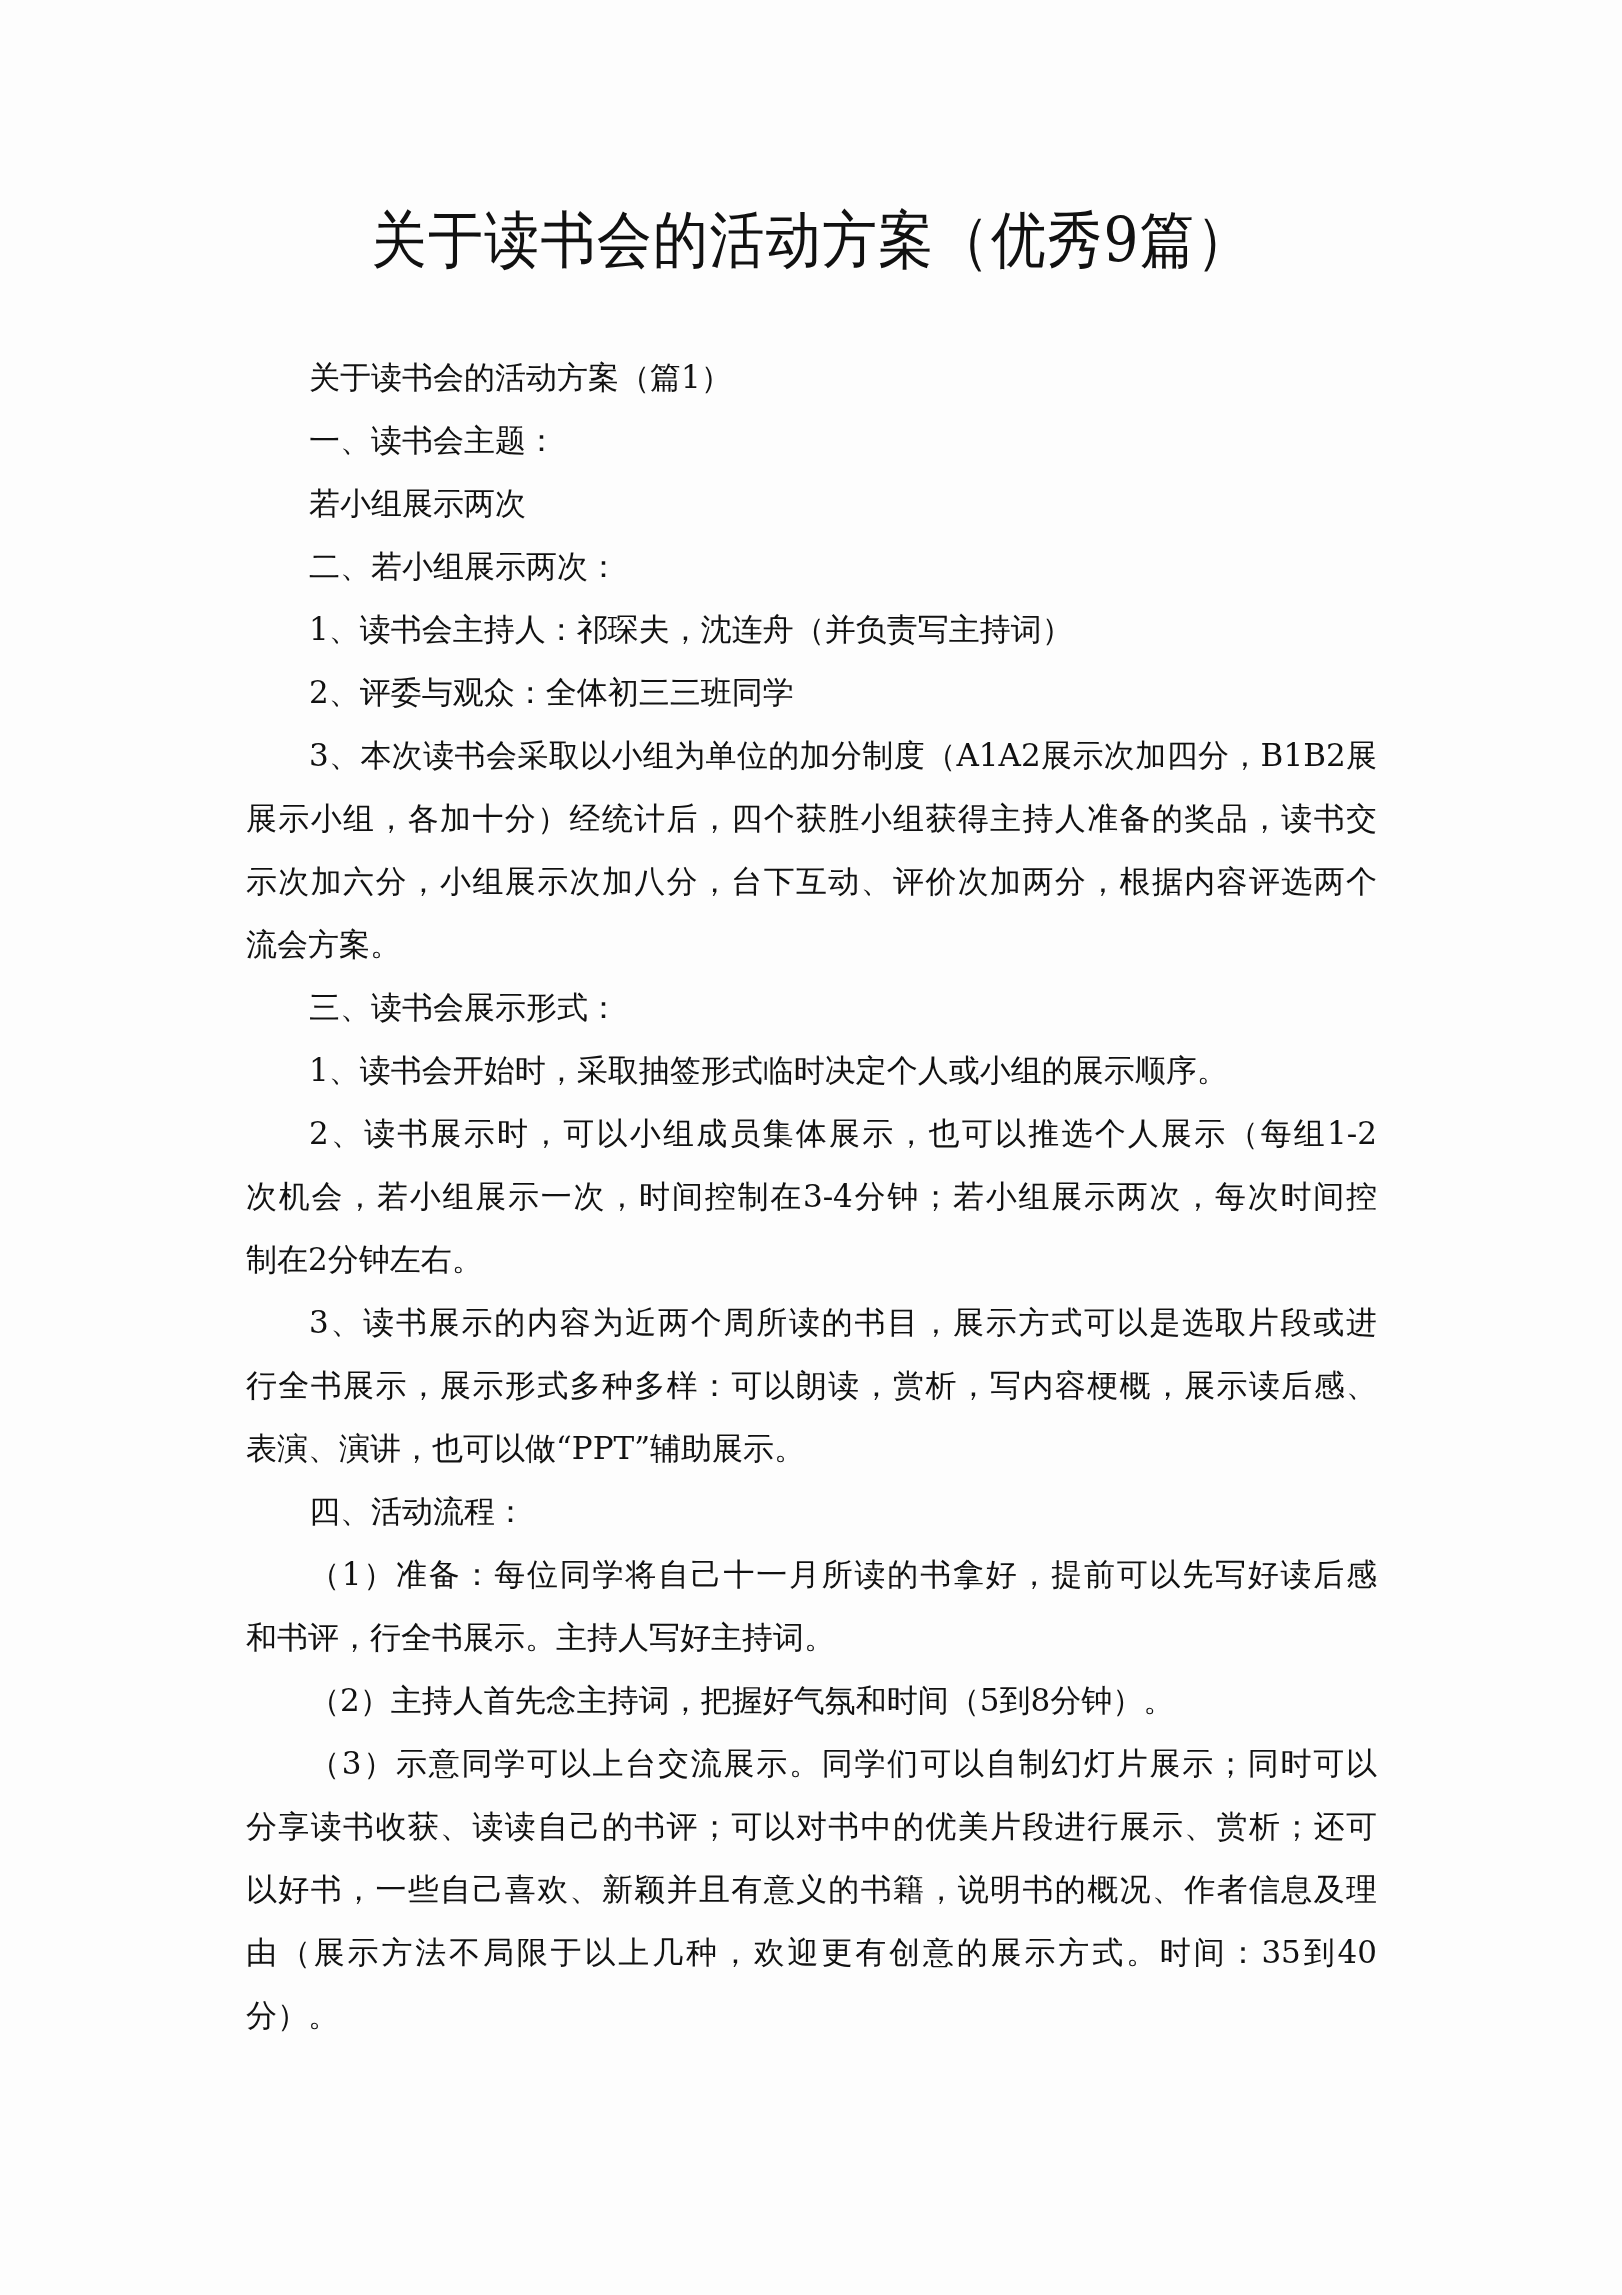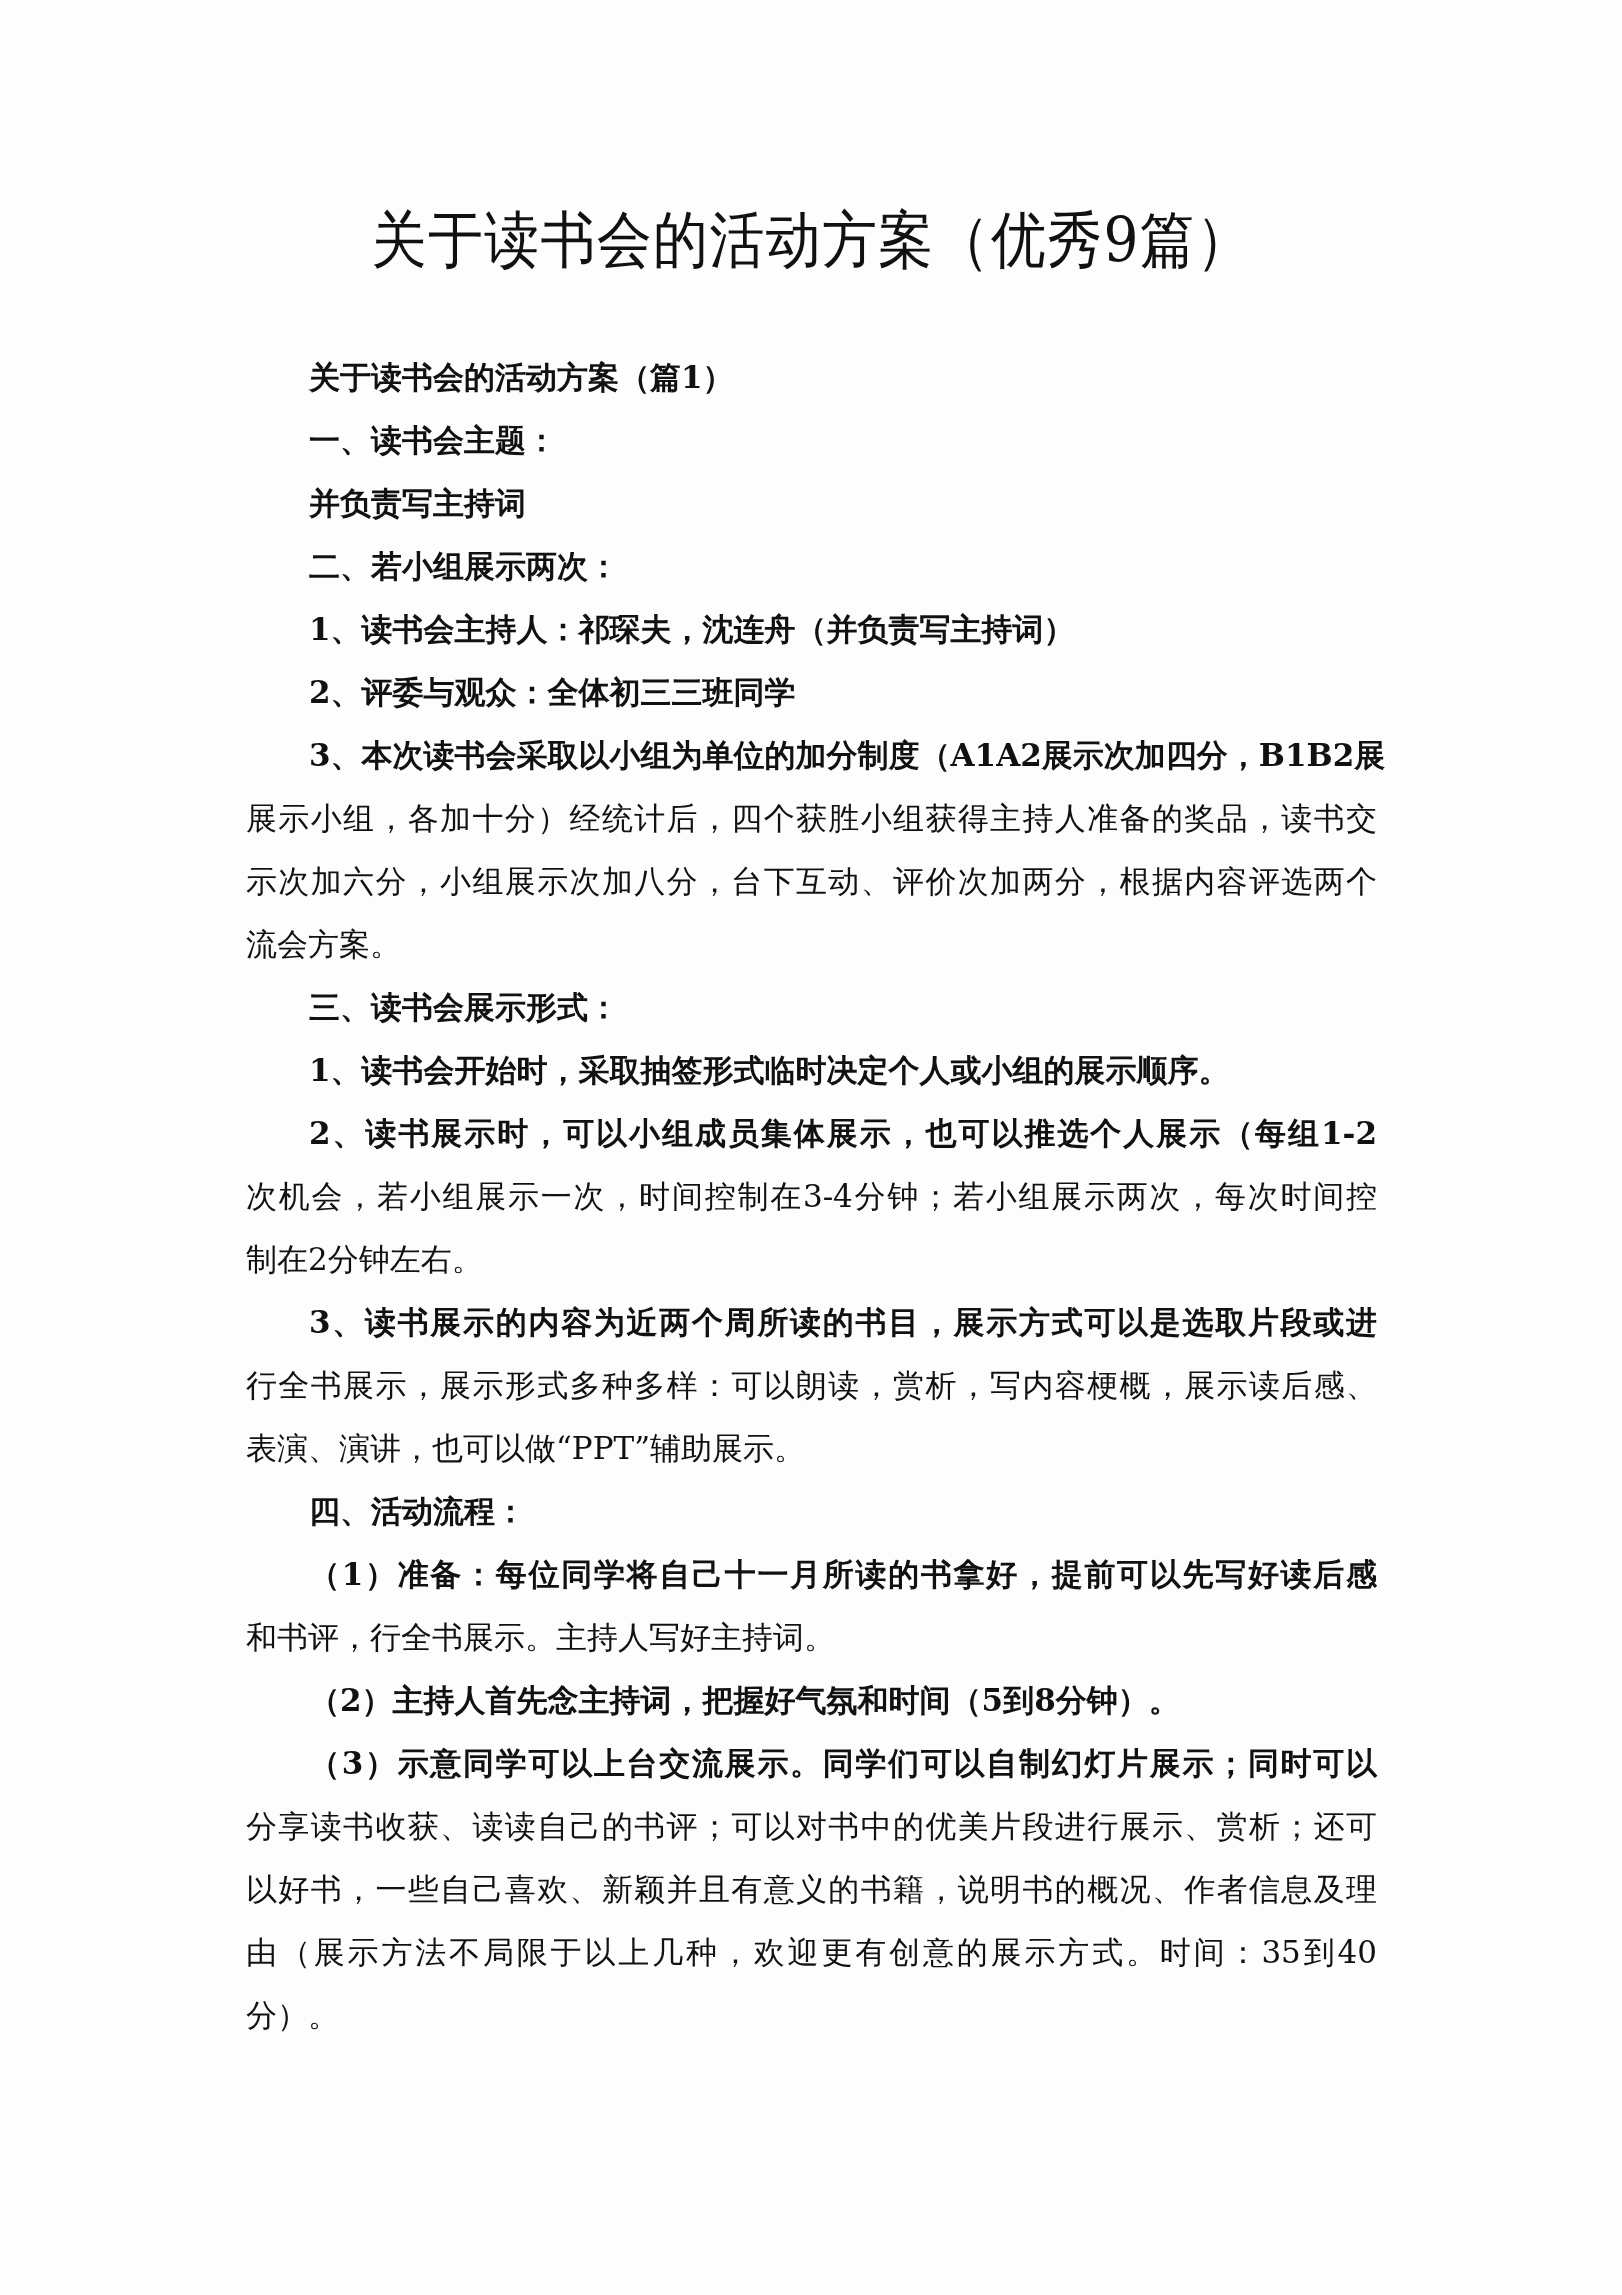--- a/index.html
+++ b/index.html
@@ -51,38 +51,37 @@
       display: block;
       white-space: nowrap;
       height: 63px;
     }
     .line.justify {
       text-align: justify;
       text-align-last: justify;
     }
     .line.first {
       padding-left: 63px;
-      font-weight: bold;
     }
   </style>
 </head>
 <body>
 
 <div class="page">
   <h1 class="doc-title">关于读书会的活动方案（优秀9篇）</h1>
 
   <div class="body">
     <div class="line first">关于读书会的活动方案（篇1）</div>
 
     <div>
       <div class="line first">一、读书会主题：</div>
     </div>
 
     <div>
-      <div class="line first">并负责写主持词</div>
+      <div class="line first">若小组展示两次</div>
     </div>
 
     <div>
       <div class="line first">二、若小组展示两次：</div>
     </div>
 
     <div>
       <div class="line first">1、读书会主持人：祁琛夫，沈连舟（并负责写主持词）</div>
     </div>
 

